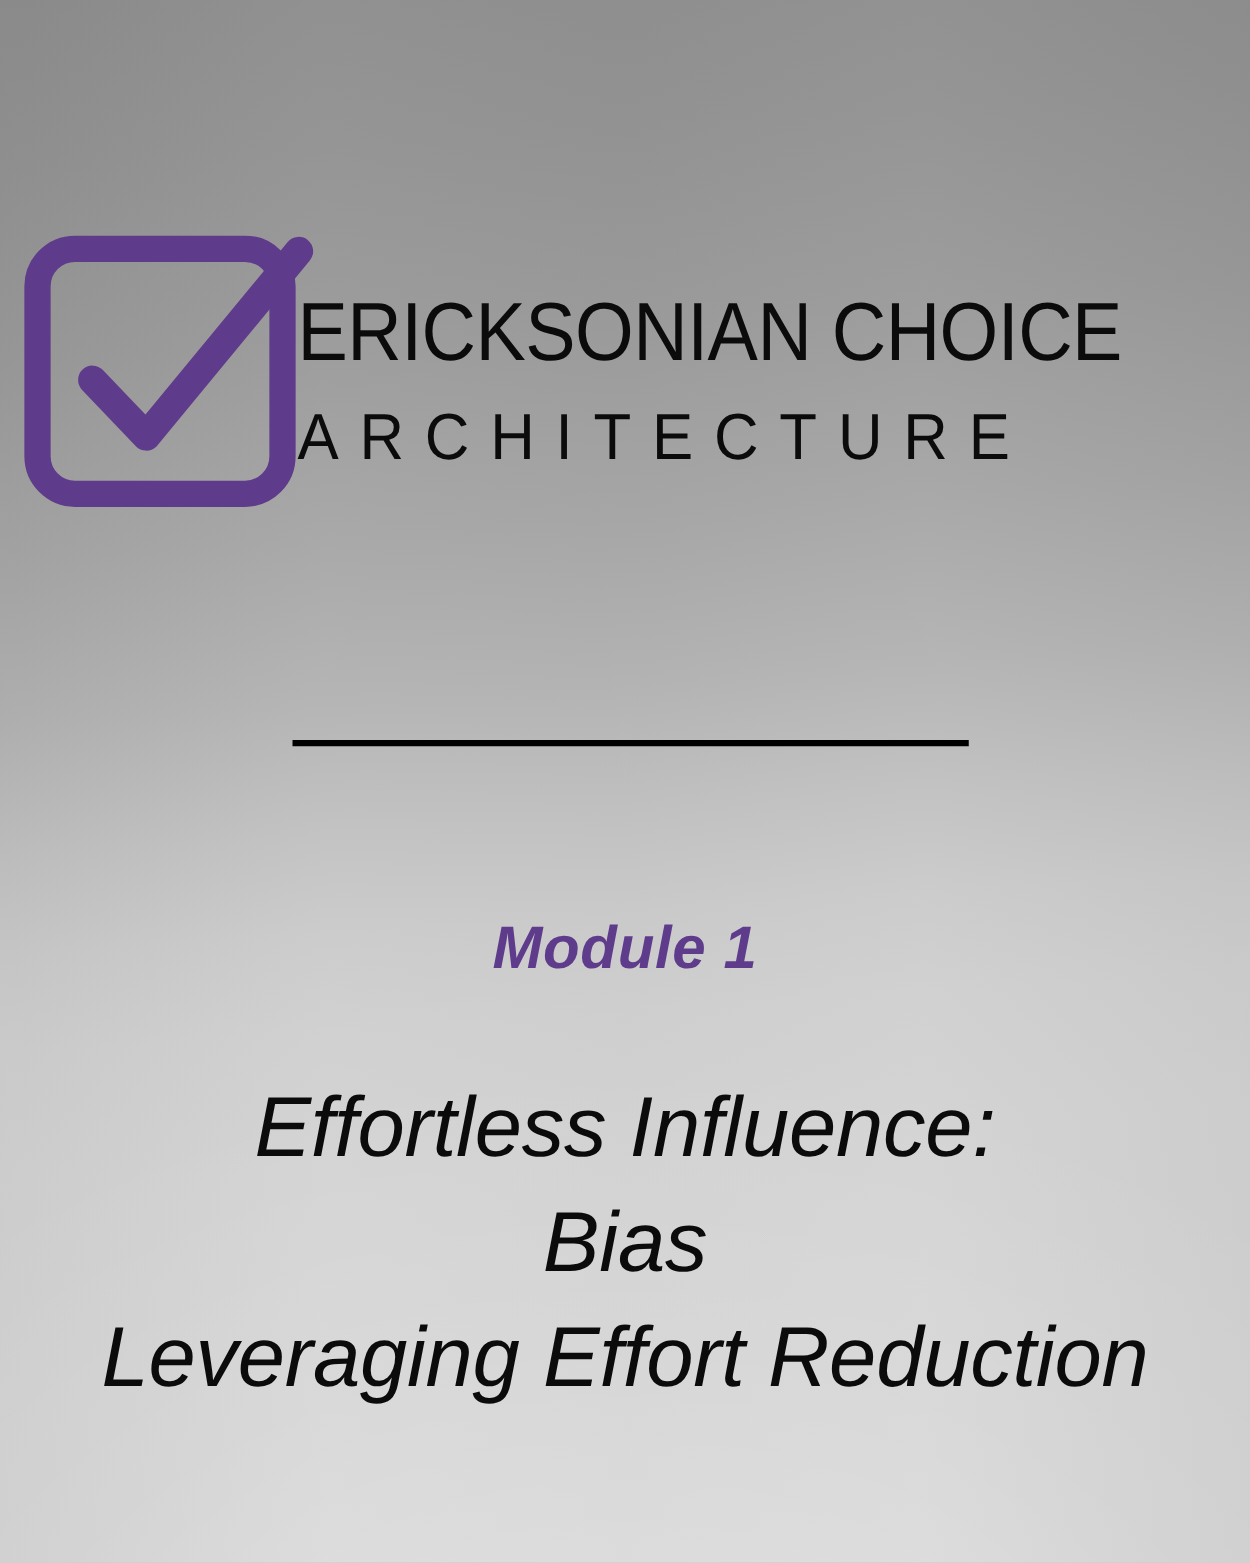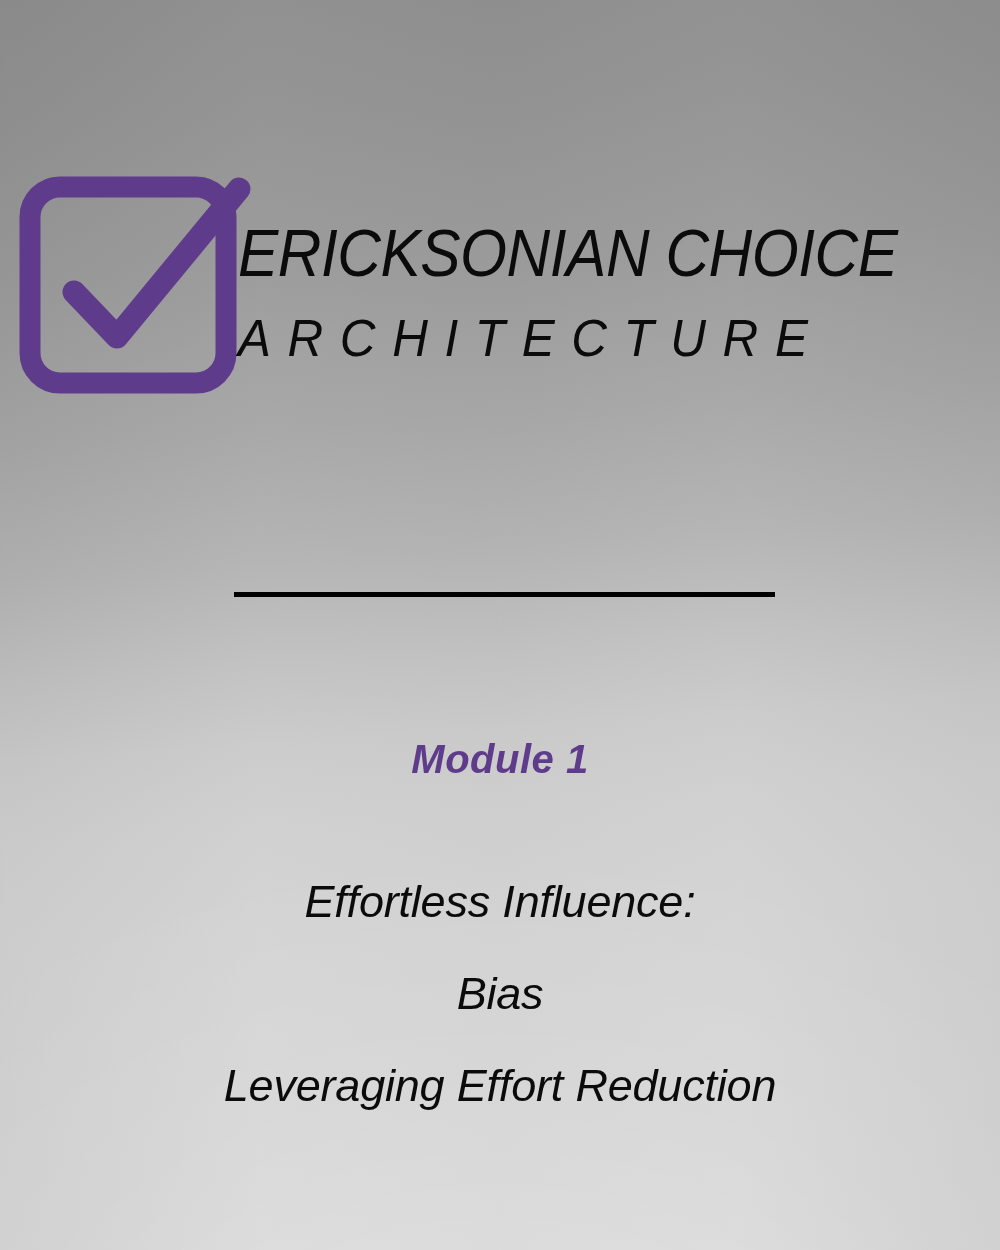--- a/index.html
+++ b/index.html
@@ -52,24 +52,23 @@
         rgba(255,255,255,0.018) 26%,
         rgba(0,0,0,0.008) 50%,
         rgba(255,255,255,0.020) 74%,
         rgba(0,0,0,0.030) 100%);
   }
 
   
   #logo-lockup {
     position:absolute;
     left:0;
-    top:172px;
+    top:184px;
     width:980px;
     height:230px;
-    font-style:italic;
   }
 
   #logo-mark {
     position:absolute;
     left:12px;
     top:2px;
     width:244px;
     height:222px;
   }
   #logo-mark svg { display:block; width:244px; height:222px; }
@@ -116,36 +115,36 @@
     background:#000;
   }
 
   
   #module-label {
     position:absolute;
     left:0;
     top:734px;
     width:1000px;
     text-align:center;
-    font-size:40px;
+    font-size:48px;
     line-height:50px;
     font-weight:700;
     font-style:italic;
     color:#5f3c8b;
     letter-spacing:0.5px;
   }
 
   
   #slide-title {
     position:absolute;
     left:40px;
     top:856px;
     width:920px;
     text-align:center;
-    font-size:45px;
+    font-size:68px;
     line-height:92px;
     font-weight:400;
     font-style:italic;
     color:#0b0b0b;
     letter-spacing:-0.2px;
   }
   #slide-title .tl {
     display:block;
     white-space:nowrap;
   }

